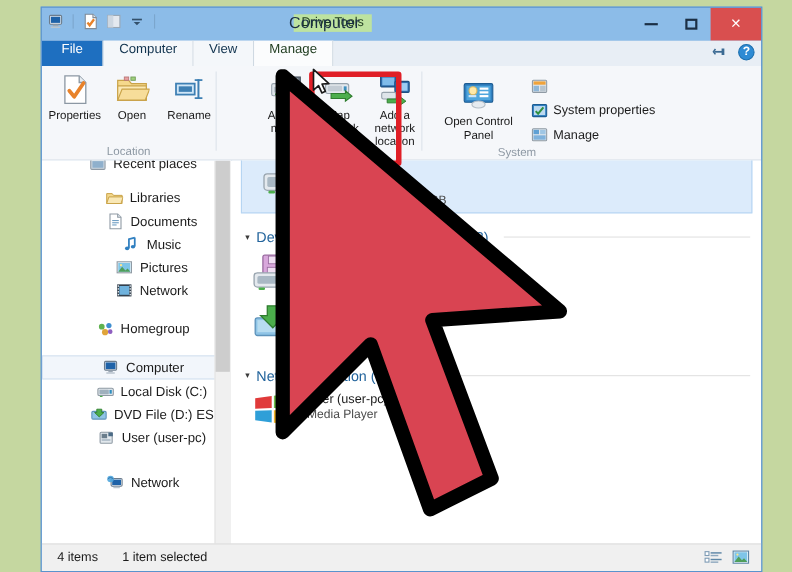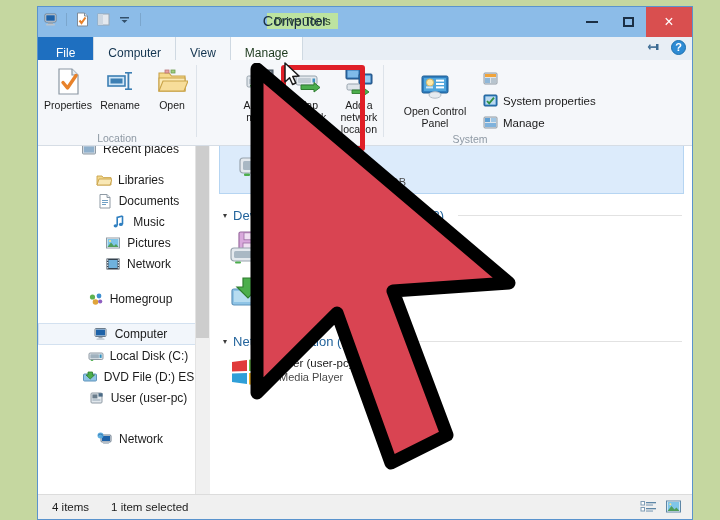--- a/index.html
+++ b/index.html
@@ -41,21 +41,21 @@
   .ctx-tab{
     position:absolute;left:199px;top:6px;width:71px;height:16px;
     background:#bde3a0;display:flex;align-items:center;justify-content:center;
     font-size:11.5px;color:#1d3a1d;margin-left:30px;
   }
 
   
   .tabrow{position:relative;height:23px;background:#e8eef5;}
   .tabs{position:absolute;left:0;top:0;display:flex;height:23px;}
   .tab{
-    height:23px;padding:0 14px;display:flex;align-items:flex-end;
+    height:23px;padding:0 14px;display:flex;align-items:flex-start;
     font-size:12px;color:#12344f;background:#f4f7fa;border-right:1px solid #cfd9e2;
   }
   .tab.file{background:#1e6fc0;color:#fff;font-weight:normal;padding:0 18px;}
   .tab.ctx{background:#eaf6e0;color:#1d3a1d;}
   .tab.active{background:#fbfcfd;}
   .ribbon-right{position:absolute;right:6px;top:2px;display:flex;align-items:center;gap:8px;}
   .pin-ico{width:16px;height:16px;position:relative;}
   .help-ico{
     width:15px;height:15px;border-radius:50%;
     background:#2e8bd4;color:#fff;font-size:11px;
@@ -244,40 +244,40 @@
                 <path d="M7 4h13l6 6v19H7z" fill="#ffffff" stroke="#8c98a4" stroke-width="1.2"></path>
                 <path d="M20 4v6h6" fill="#e7edf2" stroke="#8c98a4" stroke-width="1.2"></path>
                 <path d="M11 17.5 L15.5 23 L24 10.5" fill="none" stroke="#e8822a" stroke-width="3.4" stroke-linecap="round" stroke-linejoin="round"></path>
               </svg>
             </span>
             <span class="lbl">Properties</span>
           </div>
           <div class="bigbtn">
             <span class="bigicon">
               <svg width="32" height="32" viewBox="0 0 32 32">
+                <path d="M3 8h10l2.5 3H29v15H3z" fill="#f5d98c" stroke="#c9a349" stroke-width="1.1"></path>
+                <rect x="9" y="5" width="4" height="3" fill="#e9a1a1" stroke="#b87777" stroke-width=".8"></rect>
+                <rect x="15" y="5" width="4" height="3" fill="#9fcf7e" stroke="#6f9c54" stroke-width=".8"></rect>
+                <path d="M3 13h26v13H3z" fill="#fbe9b4" stroke="#c9a349" stroke-width="1.1"></path>
+                <path d="M3 26l4-10h25l-4 10z" fill="#f7dd9a" stroke="#c9a349" stroke-width="1.1"></path>
+              </svg>
+            </span>
+            <span class="lbl">Open</span>
+          </div>
+          <div class="bigbtn">
+            <span class="bigicon">
+              <svg width="32" height="32" viewBox="0 0 32 32">
                 <rect x="4" y="11" width="17" height="10" fill="#cfe6f7" stroke="#3d7fb3" stroke-width="1.6"></rect>
                 <rect x="6.5" y="13.5" width="12" height="5" fill="#3d7fb3"></rect>
                 <rect x="23.5" y="7" width="1.8" height="18" fill="#3d7fb3"></rect>
                 <rect x="21" y="7" width="7" height="1.6" fill="#3d7fb3"></rect>
                 <rect x="21" y="23.4" width="7" height="1.6" fill="#3d7fb3"></rect>
               </svg>
             </span>
             <span class="lbl">Rename</span>
-          </div>
-          <div class="bigbtn">
-            <span class="bigicon">
-              <svg width="32" height="32" viewBox="0 0 32 32">
-                <path d="M3 8h10l2.5 3H29v15H3z" fill="#f5d98c" stroke="#c9a349" stroke-width="1.1"></path>
-                <rect x="9" y="5" width="4" height="3" fill="#e9a1a1" stroke="#b87777" stroke-width=".8"></rect>
-                <rect x="15" y="5" width="4" height="3" fill="#9fcf7e" stroke="#6f9c54" stroke-width=".8"></rect>
-                <path d="M3 13h26v13H3z" fill="#fbe9b4" stroke="#c9a349" stroke-width="1.1"></path>
-                <path d="M3 26l4-10h25l-4 10z" fill="#f7dd9a" stroke="#c9a349" stroke-width="1.1"></path>
-              </svg>
-            </span>
-            <span class="lbl">Open</span>
           </div>
         </div>
         <div class="gname">Location</div>
       </div>
       <div class="gsep" style="left:158px;"></div>
 
       <div class="rgroup" style="left:160px;width:185px;">
         <div class="items" style="padding-left:2px;gap:0px;margin-left:40px;">
           <div class="bigbtn">
             <span class="bigicon">

